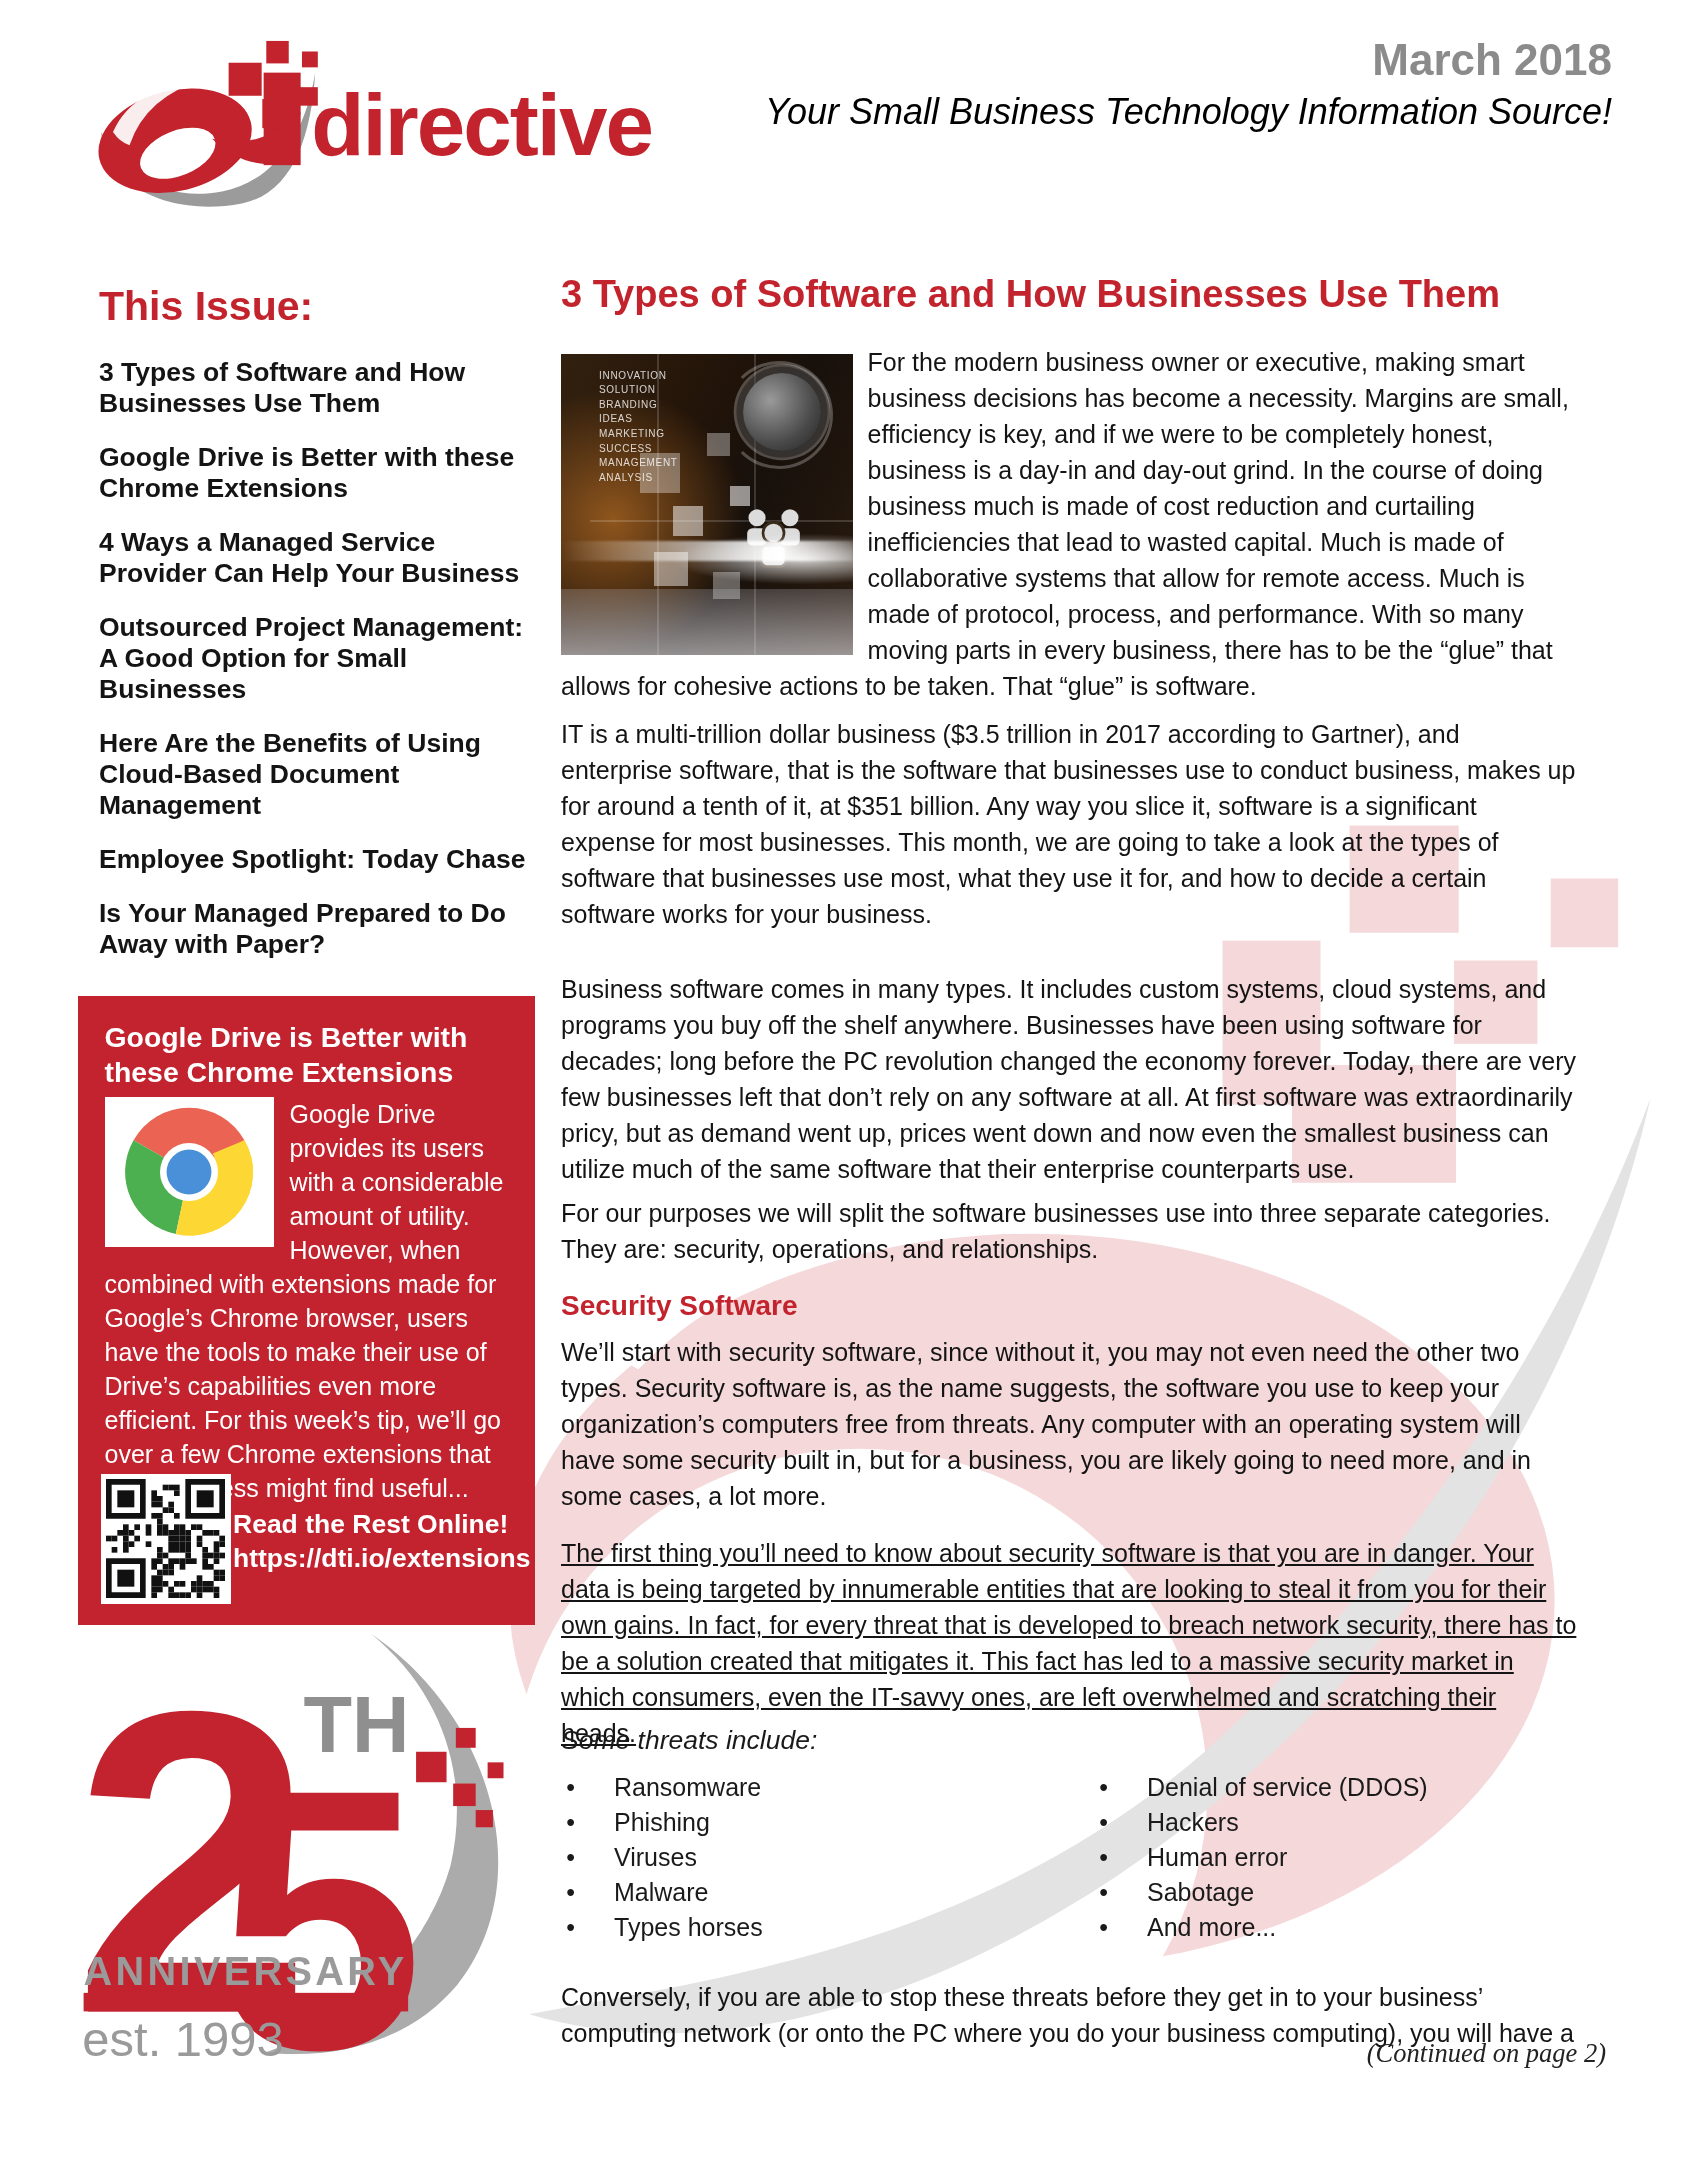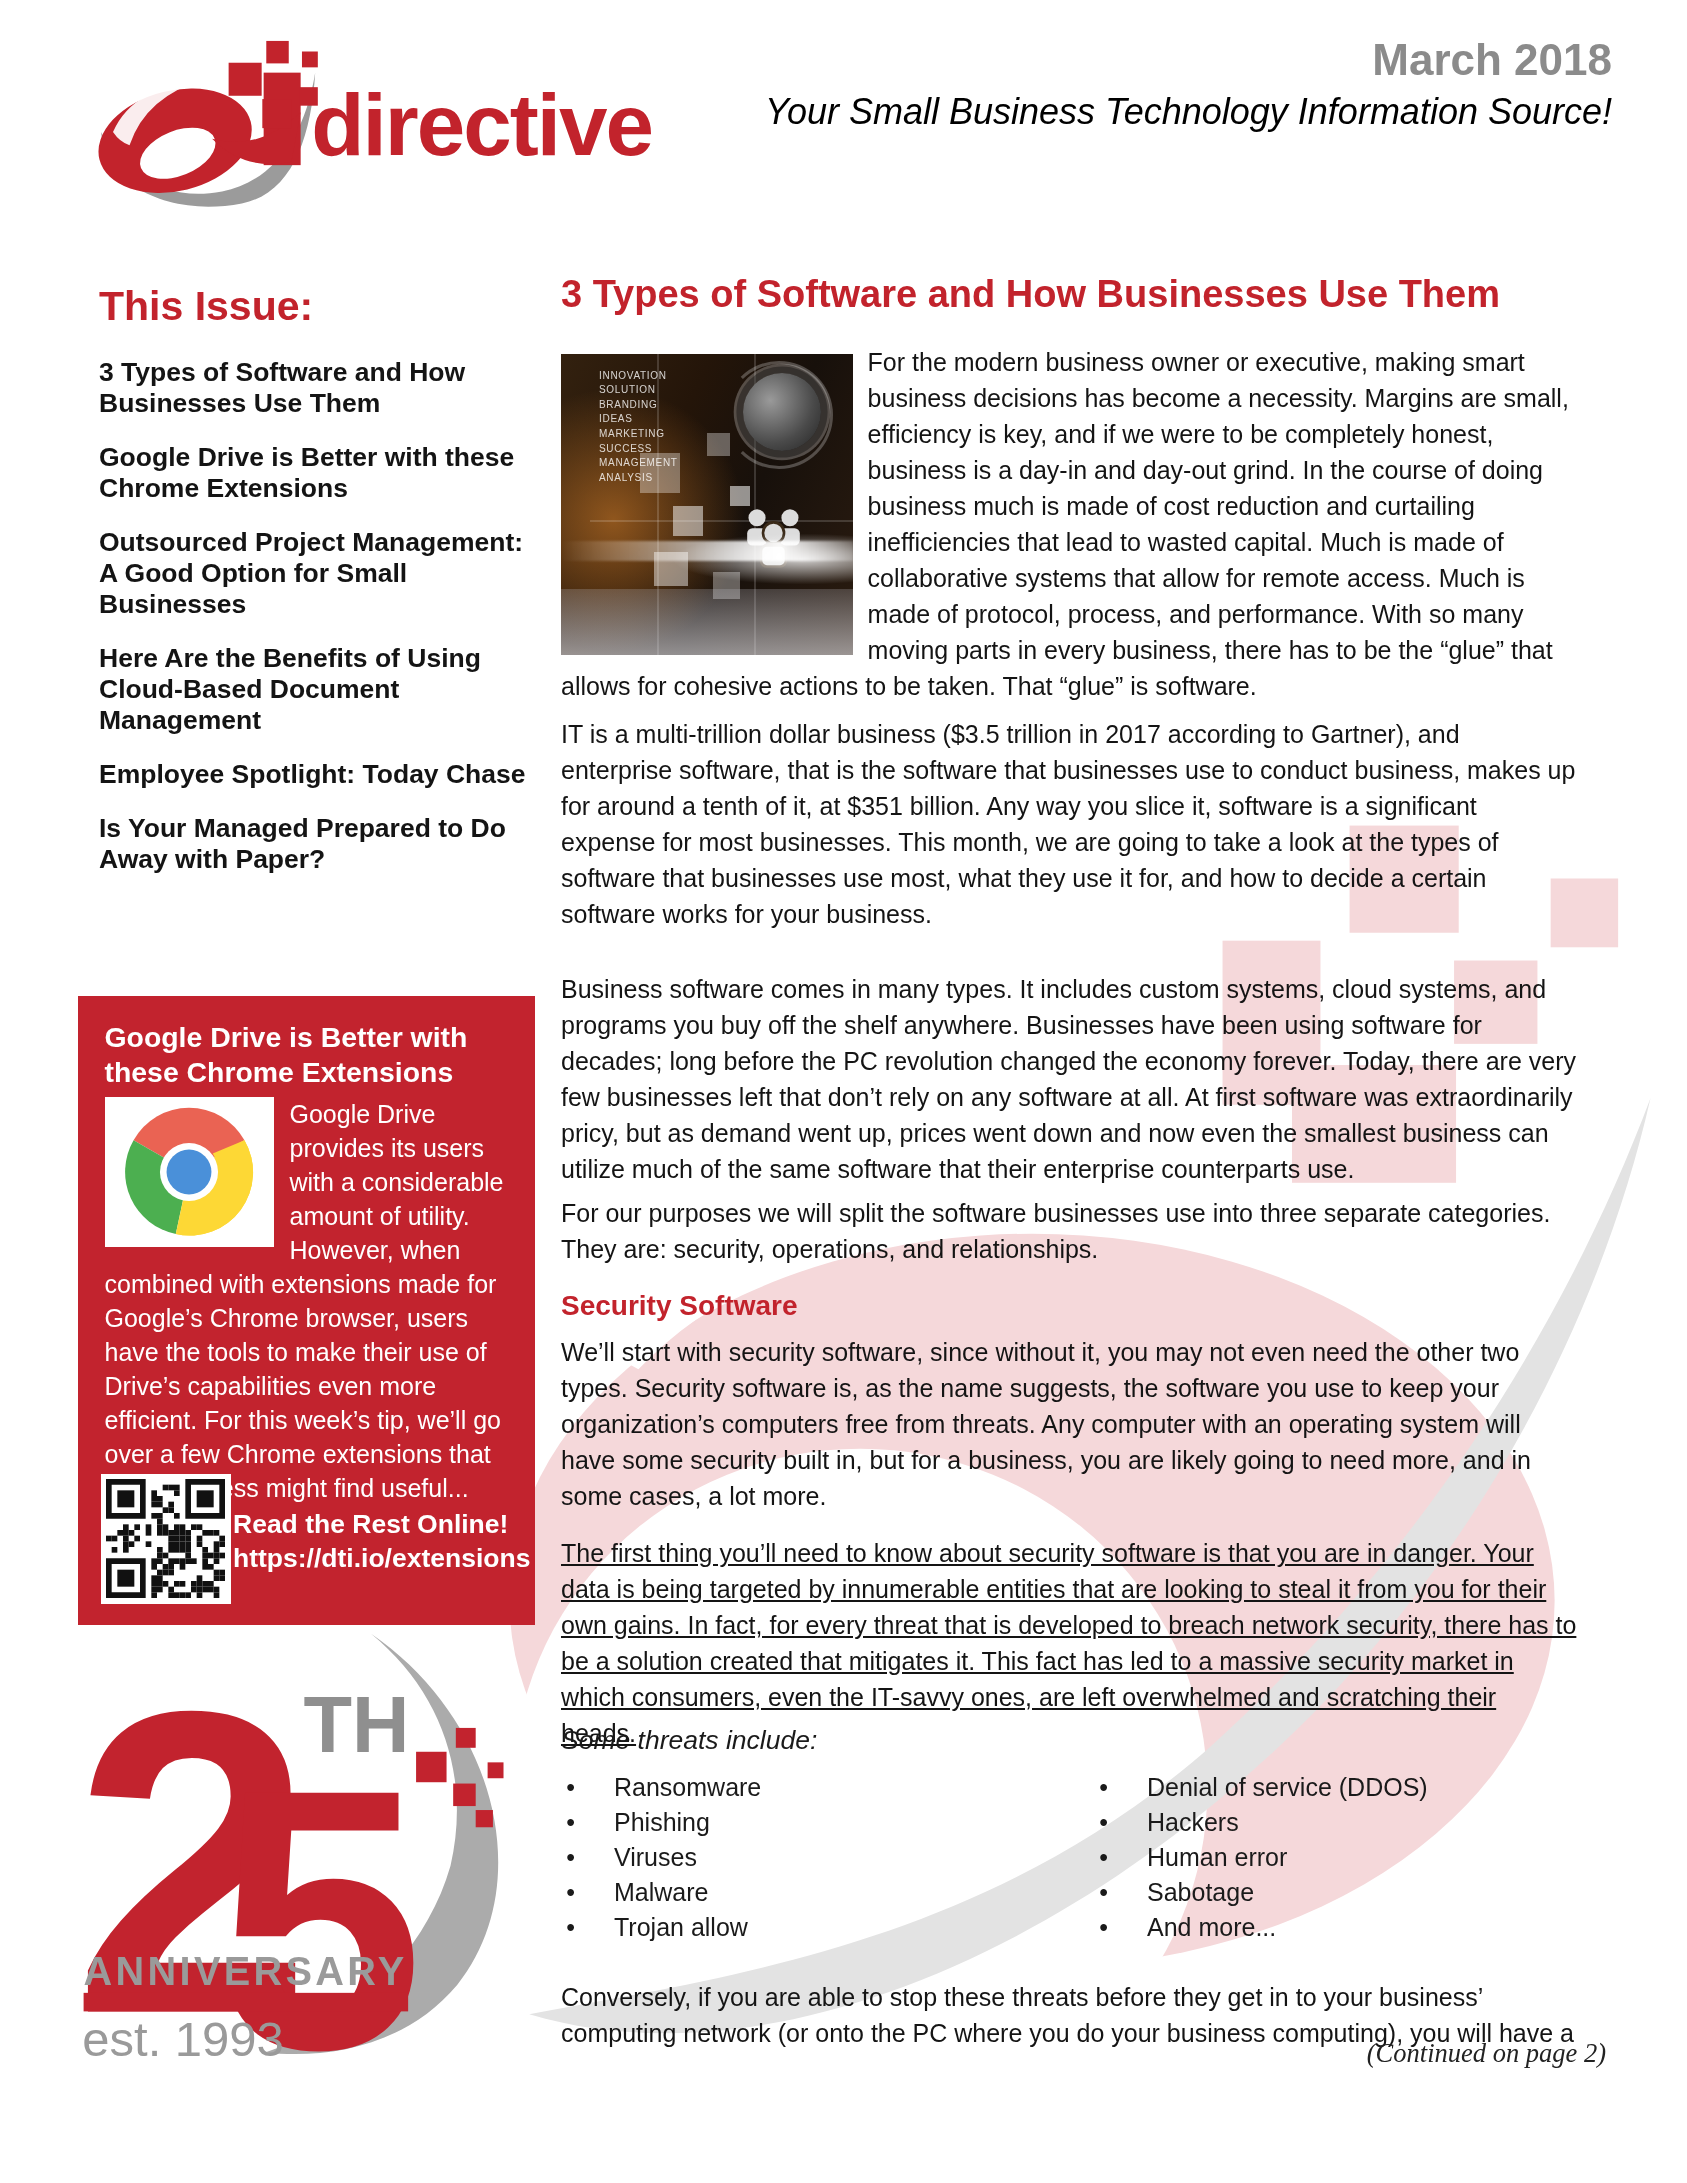--- a/index.html
+++ b/index.html
@@ -96,20 +96,21 @@
 
 <div class="abs" id="masthead-right">
   <div id="issue-date">March 2018</div>
   <div id="tagline">Your Small Business Technology Information Source!</div>
 </div>
 
 <div class="abs" id="this-issue-title">This Issue:</div>
 <div class="abs" id="toc">
   <div class="toc-item">3 Types of Software and How Businesses Use Them</div>
   <div class="toc-item">Google Drive is Better with these Chrome Extensions</div>
+  <div class="toc-item">4 Ways a Managed Service Provider Can Help Your Business</div>
   <div class="toc-item">Outsourced Project Management: A Good Option for Small Businesses</div>
   <div class="toc-item">Here Are the Benefits of Using Cloud-Based Document Management</div>
   <div class="toc-item">Employee Spotlight: Today Chase</div>
   <div class="toc-item">Is Your Managed Prepared to Do Away with Paper?</div>
 </div>
 
 <div class="abs" id="tip-box">
   <div id="tip-heading">Google Drive is Better with these Chrome Extensions</div>
   <div id="chrome-tile">
     <svg width="132" height="132" viewBox="0 0 100 100">
@@ -324,21 +325,21 @@
 <div class="abs bodytext" id="para5">We’ll start with security software, since without it, you may not even need the other two types. Security software is, as the name suggests, the software you use to keep your organization’s computers free from threats. Any computer with an operating system will have some security built in, but for a business, you are likely going to need more, and in some cases, a lot more.</div>
 <div class="abs bodytext" id="para6">The first thing you’ll need to know about security software is that you are in danger. Your data is being targeted by innumerable entities that are looking to steal it from you for their own gains. In fact, for every threat that is developed to breach network security, there has to be a solution created that mitigates it. This fact has led to a massive security market in which consumers, even the IT-savvy ones, are left overwhelmed and scratching their heads.</div>
 <div class="abs" id="threats-intro">Some threats include:</div>
 
 <div class="abs" id="threats">
   <ul class="threat-col" id="threat-col-left">
     <li>Ransomware</li>
     <li>Phishing</li>
     <li>Viruses</li>
     <li>Malware</li>
-    <li>Trojan allow</li>
+    <li>Types horses</li>
   </ul>
   <ul class="threat-col" id="threat-col-right">
     <li>Denial of service (DDOS)</li>
     <li>Hackers</li>
     <li>Human error</li>
     <li>Sabotage</li>
     <li>And more...</li>
   </ul>
 </div>
 

